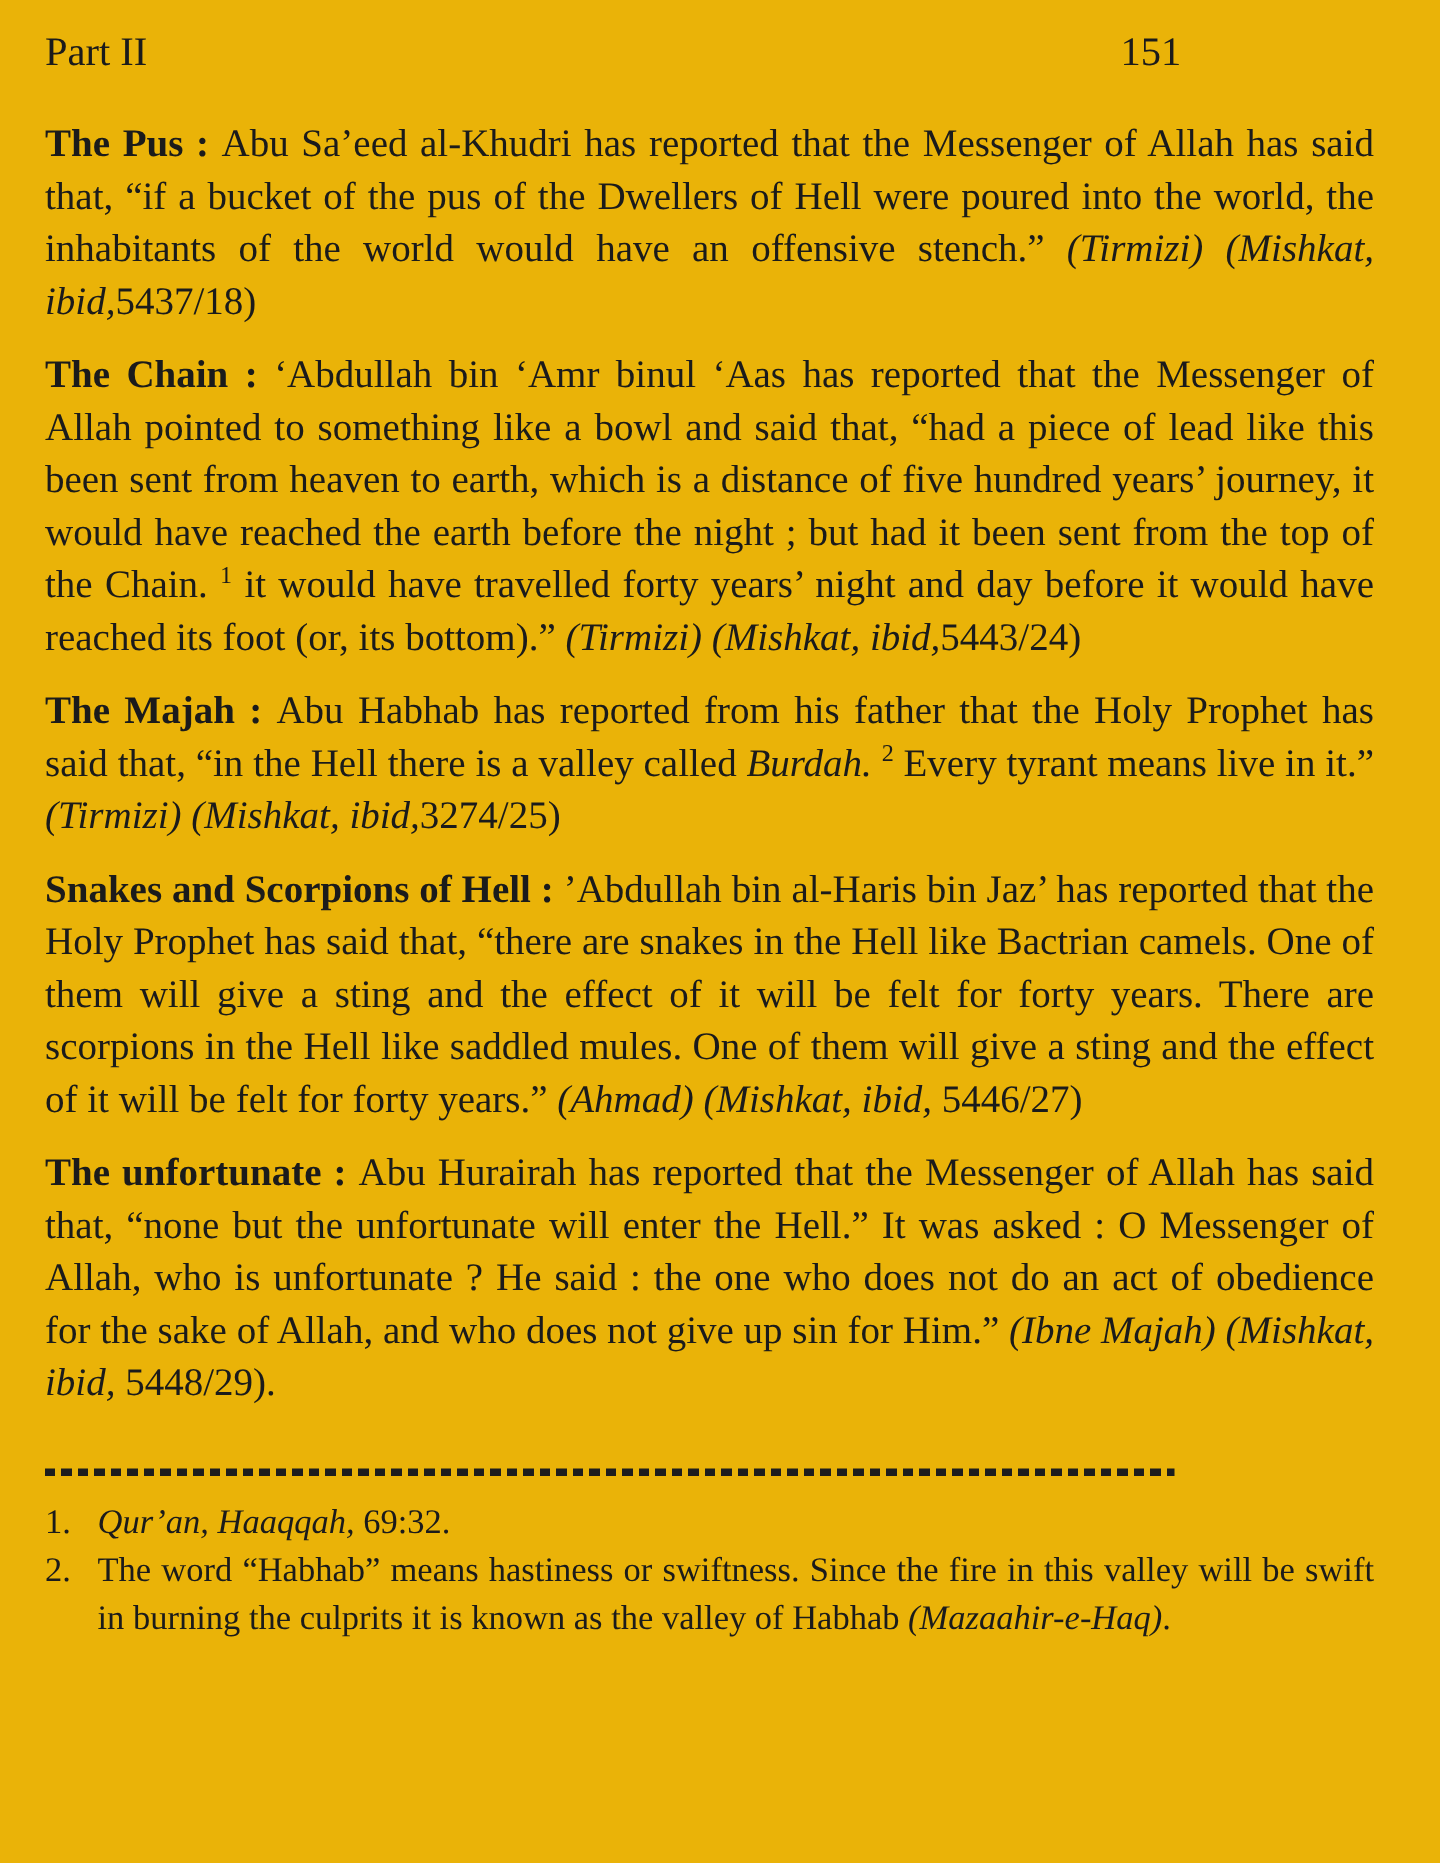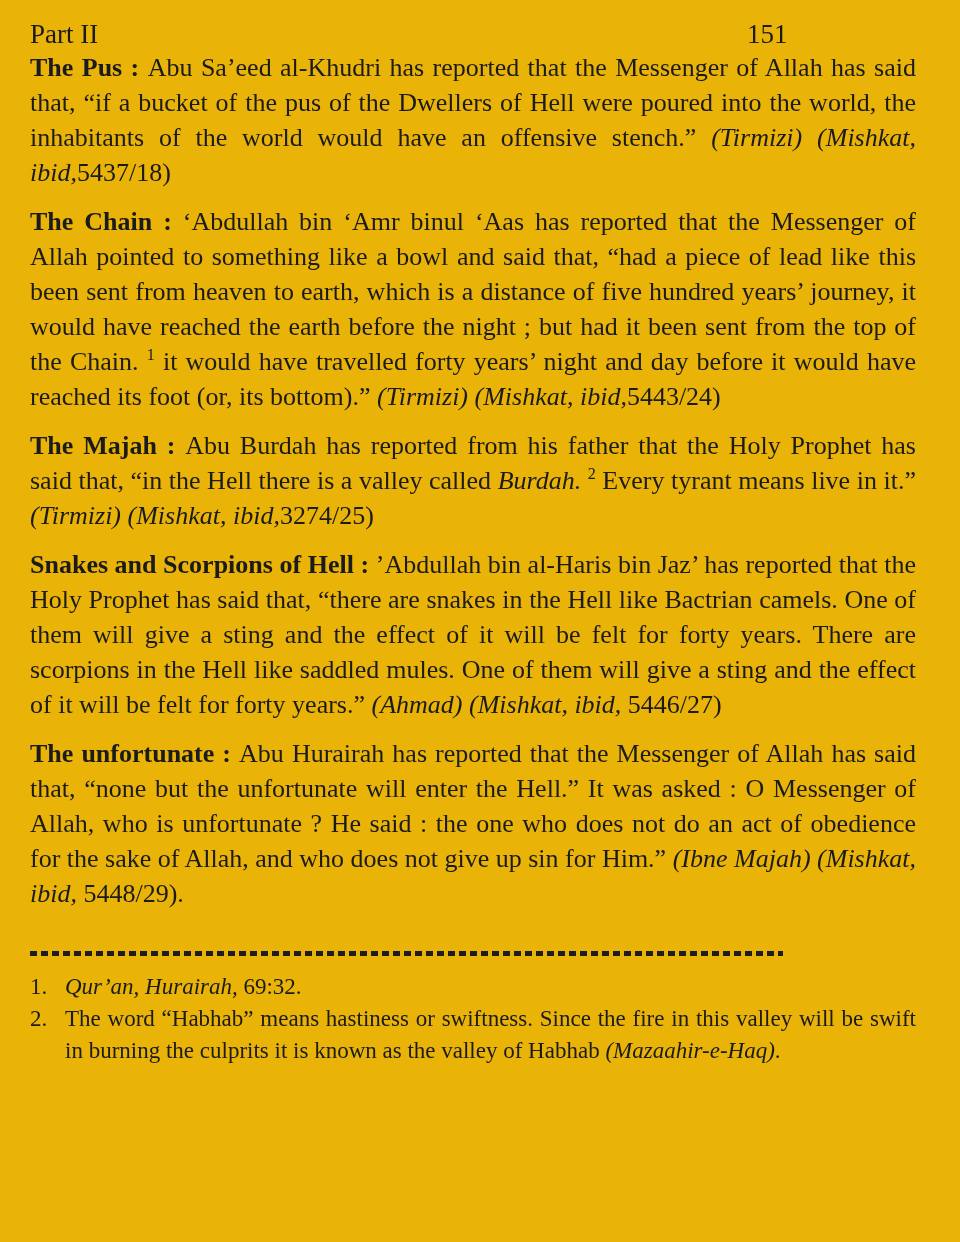--- a/index.html
+++ b/index.html
@@ -24,20 +24,21 @@
     height: 32px;
     font-size: 27px;
     line-height: 32px;
     white-space: nowrap;
   }
   .page-header .part    { position: absolute; left: 0; }
   .page-header .section { position: absolute; left: 192px; }
   .page-header .pageno  { position: absolute; left: 692px; margin-left: 25px; }
   
   .page-body {
+    margin-top: 28px;
     font-size: 26px;
     line-height: 35px;
     text-align: justify;
   }
   .page-body p.para {
     margin: 0 0 14px 0;
   }
   .seg-b { font-weight: 700; }
   .seg-i { font-style: italic; }
   sup.seg-sup {
@@ -68,31 +69,31 @@
 <div class="page">
 
   <header class="page-header">
     <span class="part">Part II</span>
     <span class="pageno">151</span>
   </header>
 
   <main class="page-body">
     <p class="para"><span class="seg-b">The Pus : </span><span>Abu Sa’eed al-Khudri has reported that the Messenger of Allah has said that, “if a bucket of the pus of the Dwellers of Hell were poured into the world, the inhabitants of the world would have an offensive stench.” </span><span class="seg-i">(Tirmizi) (Mishkat, ibid,</span><span>5437/18)</span></p>
     <p class="para"><span class="seg-b">The Chain : </span><span>‘Abdullah bin ‘Amr binul ‘Aas has reported that the Messenger of Allah pointed to something like a bowl and said that, “had a piece of lead like this been sent from heaven to earth, which is a distance of five hundred years’ journey, it would have reached the earth before the night ; but had it been sent from the top of the Chain. </span><sup class="seg-sup">1</sup><span> it would have travelled forty years’ night and day before it would have reached its foot (or, its bottom).” </span><span class="seg-i">(Tirmizi) (Mishkat, ibid,</span><span>5443/24)</span></p>
-    <p class="para"><span class="seg-b">The Majah : </span><span>Abu Burdah has reported from his father that the Holy Prophet has said that, “in the Hell there is a valley called </span><span class="seg-i">Burdah. </span><sup class="seg-sup">2</sup><span> Every tyrant means live in it.” </span><span class="seg-i">(Tirmizi) (Mishkat, ibid,</span><span>3274/25)</span></p>
+    <p class="para"><span class="seg-b">The Majah : </span><span>Abu Habhab has reported from his father that the Holy Prophet has said that, “in the Hell there is a valley called </span><span class="seg-i">Burdah. </span><sup class="seg-sup">2</sup><span> Every tyrant means live in it.” </span><span class="seg-i">(Tirmizi) (Mishkat, ibid,</span><span>3274/25)</span></p>
     <p class="para"><span class="seg-b">Snakes and Scorpions of Hell : </span><span>’Abdullah bin al-Haris bin Jaz’ has reported that the Holy Prophet has said that, “there are snakes in the Hell like Bactrian camels. One of them will give a sting and the effect of it will be felt for forty years. There are scorpions in the Hell like saddled mules. One of them will give a sting and the effect of it will be felt for forty years.” </span><span class="seg-i">(Ahmad) (Mishkat, ibid,</span><span> 5446/27)</span></p>
     <p class="para"><span class="seg-b">The unfortunate : </span><span>Abu Hurairah has reported that the Messenger of Allah has said that, “none but the unfortunate will enter the Hell.” It was asked : O Messenger of Allah, who is unfortunate ? He said : the one who does not do an act of obedience for the sake of Allah, and who does not give up sin for Him.” </span><span class="seg-i">(Ibne Majah) (Mishkat, ibid,</span><span> 5448/29).</span></p>
   </main>
 
   <div class="fn-rule"></div>
 
   <section class="footnotes">
     <div class="fn">
       <span class="fn-marker">1.</span>
-      <span class="fn-text"><span class="seg-i">Qur’an, Hurairah,</span><span> 69:32.</span></span>
+      <span class="fn-text"><span class="seg-i">Qur’an, Haaqqah,</span><span> 69:32.</span></span>
     </div>
     <div class="fn">
       <span class="fn-marker">2.</span>
       <span class="fn-text"><span>The word “Habhab” means hastiness or swiftness. Since the fire in this valley will be swift in burning the culprits it is known as the valley of Habhab </span><span class="seg-i">(Mazaahir-e-Haq)</span><span>.</span></span>
     </div>
   </section>
 
 </div>
 
 </body></html>

